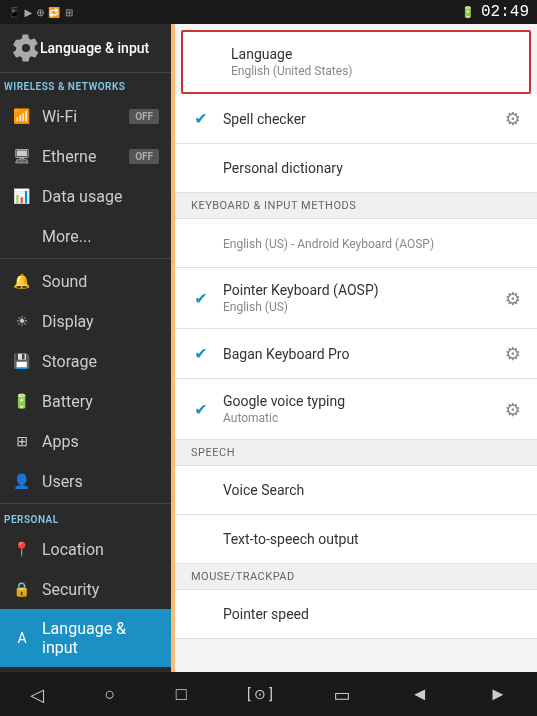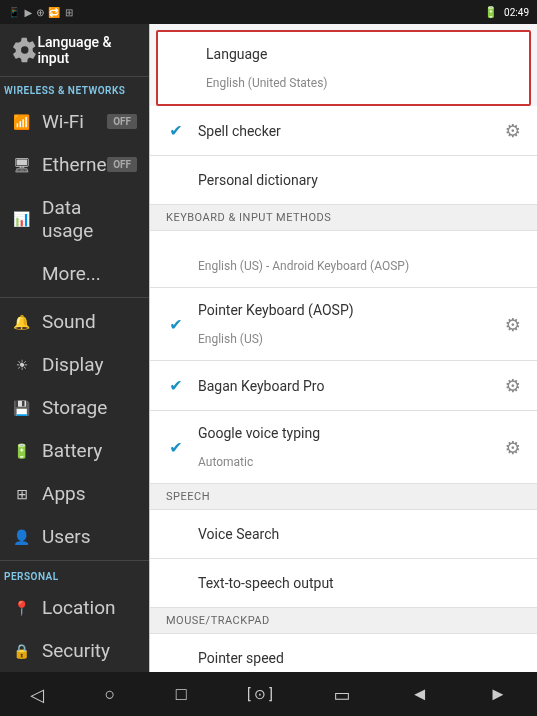--- a/index.html
+++ b/index.html
@@ -38,25 +38,25 @@
 
     
     .main-layout {
       display: flex;
       flex: 1;
       overflow: hidden;
     }
 
     
     .sidebar {
-      width: 150px;
+      width: 175px;
       background: #2a2a2a;
       flex-shrink: 0;
       overflow-y: auto;
-      border-right: 1px solid #fdba74;
+      border-right: 4px solid #fdba74;
     }
 
     .sidebar-header {
       display: flex;
       align-items: center;
       padding: 10px 12px;
       border-bottom: 1px solid #444;
     }
     .sidebar-header-title {
       font-size: 14px;
@@ -87,21 +87,21 @@
       width: 20px;
       height: 20px;
       margin-right: 10px;
       display: flex;
       align-items: center;
       justify-content: center;
       font-size: 14px;
       flex-shrink: 0;
     }
     .sidebar-item-text {
-      font-size: 19px;
+      font-size: 16px;
     }
     .sidebar-divider {
       height: 1px;
       background: #444;
       margin: 2px 0;
     }
 
     .toggle-btn {
       font-size: 10px;
       padding: 2px 6px;
@@ -140,21 +140,21 @@
       gap: 12px;
     }
     .content-item-text .title {
       font-size: 14px;
       color: #333;
       font-weight: 400;
     }
     .content-item-text .subtitle {
       font-size: 12px;
       color: #888;
-      margin-top: 14px;
+      margin-top: 2px;
     }
     .section-header {
       background: #f0f0f0;
       padding: 6px 16px;
       font-size: 11px;
       color: #666;
       letter-spacing: 0.5px;
       font-weight: 400;
       border-bottom: 1px solid #e0e0e0;
     }
@@ -201,21 +201,21 @@
 <div class="status-bar">
   <div class="status-bar-icons">
     <span style="font-size:10px; color:#aaa;">📱</span>
     <span style="font-size:10px; color:#aaa;">▶</span>
     <span style="font-size:10px; color:#aaa;">⊕</span>
     <span style="font-size:10px; color:#aaa;">🔁</span>
     <span style="font-size:10px; color:#aaa;">⊞</span>
   </div>
   <div class="status-bar-right">
     <span style="font-size:11px; color:#aaa;">🔋</span>
-    <span style="font-size:10px; color:#fff;">02:49</span>
+    <span style="font-size:16px; color:#fff;font-family:Liberation Mono, monospace;">02:49</span>
   </div>
 </div>
 
 <div class="main-layout">
 
   <div class="sidebar">
 
     <div class="sidebar-header">
       <svg class="gear-svg" viewBox="0 0 24 24" fill="#aaa">
         <path d="M12 15.5A3.5 3.5 0 018.5 12 3.5 3.5 0 0112 8.5a3.5 3.5 0 013.5 3.5 3.5 3.5 0 01-3.5 3.5m7.43-2.92c.04-.34.07-.69.07-1.08s-.03-.74-.07-1.08l2.33-1.82c.2-.16.27-.45.13-.68l-2.2-3.82c-.14-.23-.43-.3-.66-.23l-2.75 1.1c-.57-.44-1.18-.81-1.85-1.09l-.41-2.93c-.04-.26-.26-.44-.52-.44H9.5c-.26 0-.48.18-.52.44l-.41 2.93c-.67.28-1.28.65-1.85 1.09L3.97 4.97c-.23-.07-.52 0-.66.23L1.11 9.02c-.14.23-.07.52.13.68l2.33 1.82c-.04.34-.07.69-.07 1.08s.03.74.07 1.08l-2.33 1.82c-.2.16-.27.45-.13.68l2.2 3.82c.14.23.43.3.66.23l2.75-1.1c.57.44 1.18.81 1.85 1.09l.41 2.93c.04.26.26.44.52.44h4.4c.26 0 .48-.18.52-.44l.41-2.93c.67-.28 1.28-.65 1.85-1.09l2.75 1.1c.23.07.52 0 .66-.23l2.2-3.82c.14-.23.07-.52-.13-.68l-2.33-1.82z"></path>

